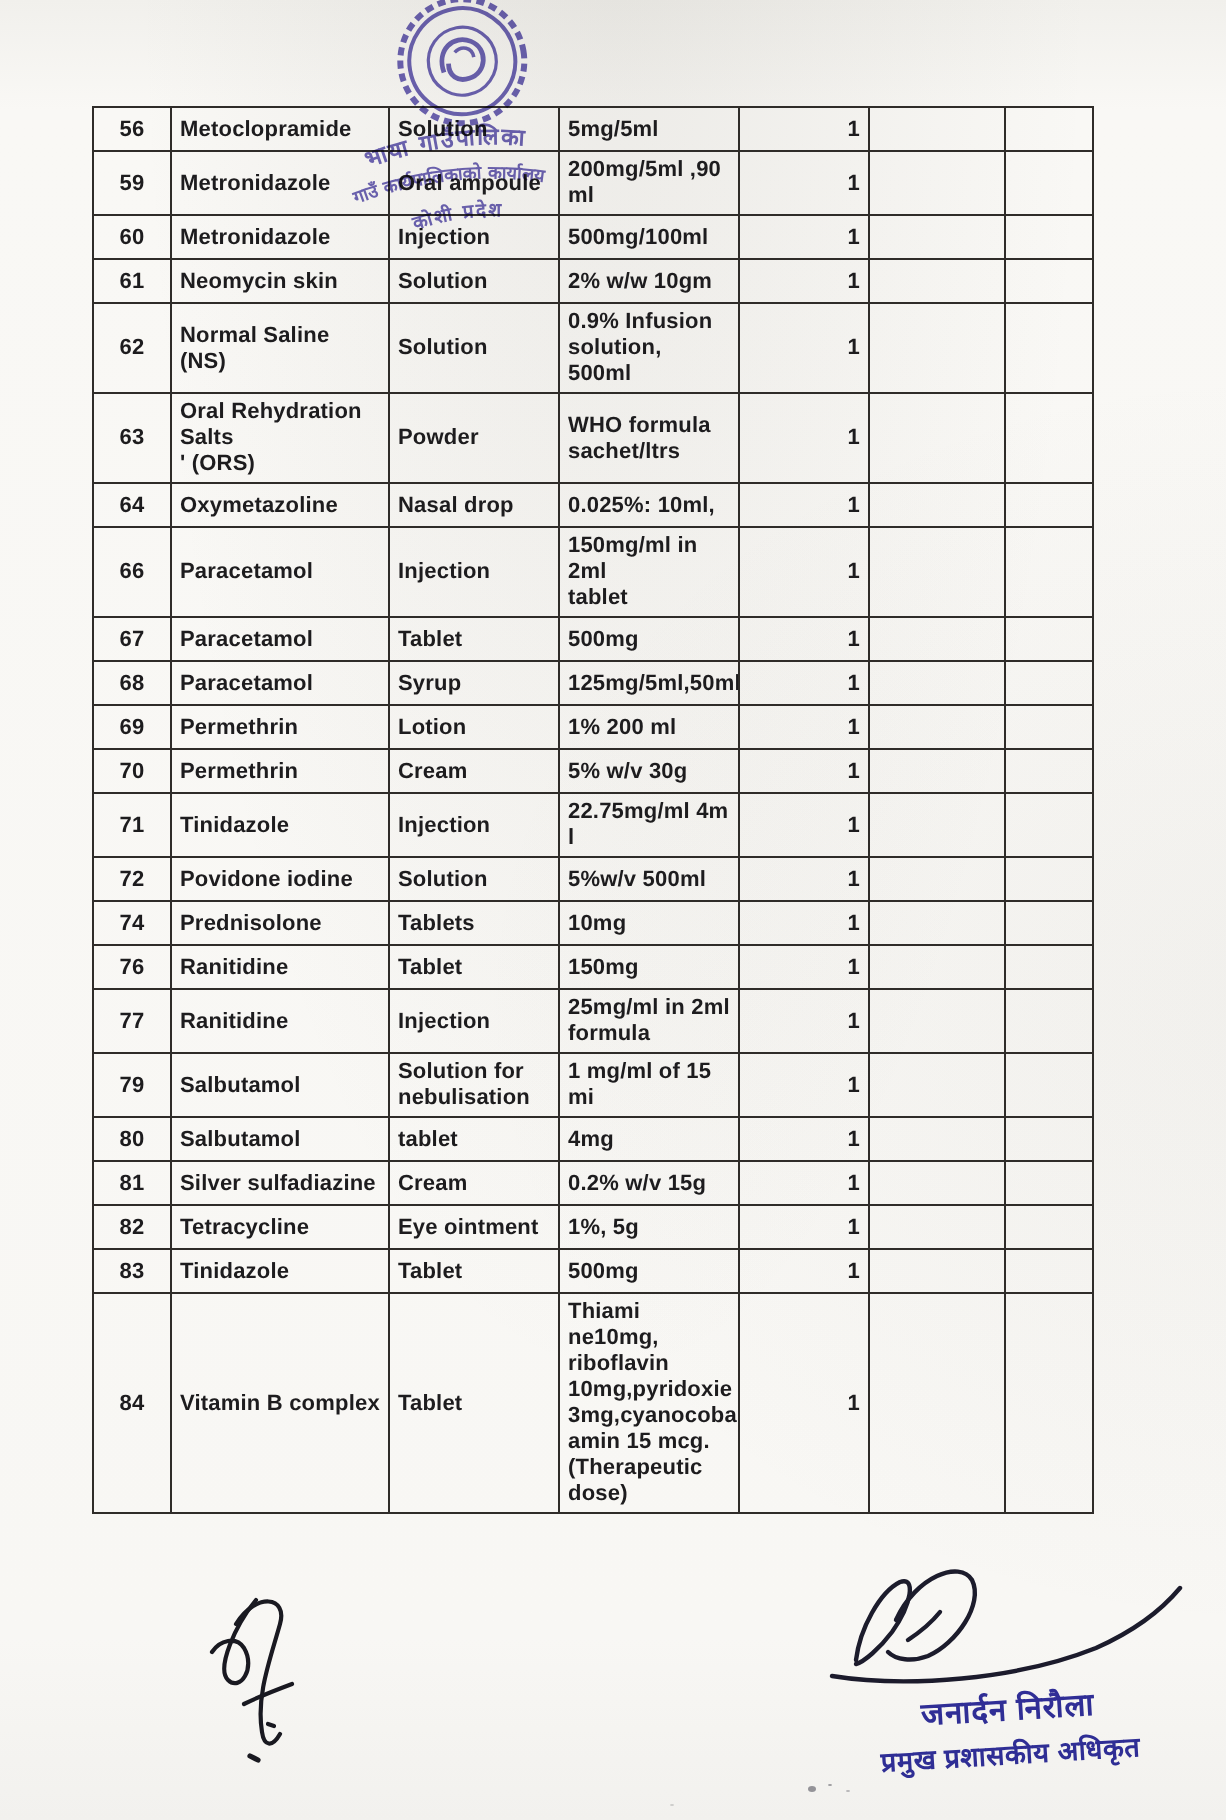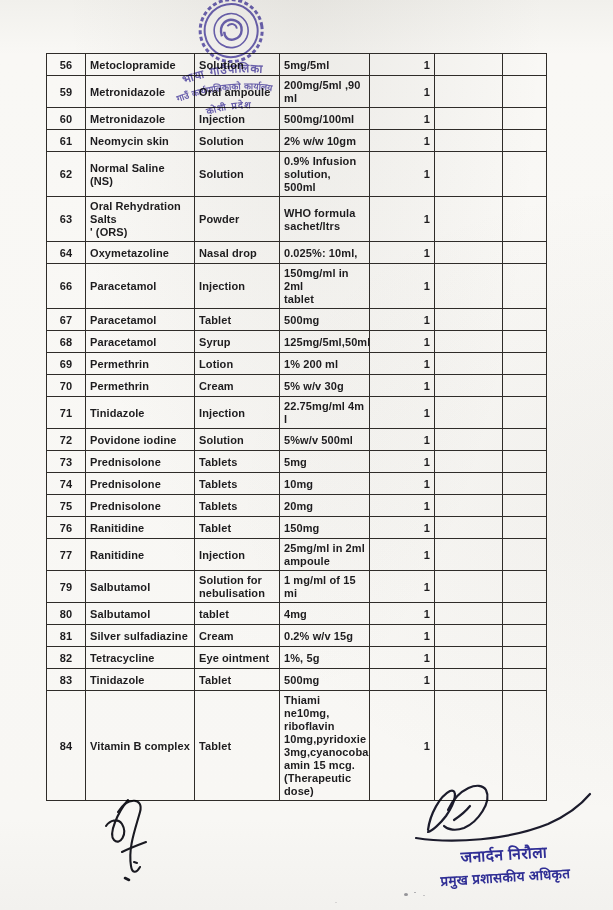--- a/index.html
+++ b/index.html
@@ -197,61 +197,43 @@
         <tr>
           <td class="c-sn">72</td>
           <td class="c-name">Povidone iodine</td>
           <td class="c-form">Solution</td>
           <td class="c-strength">5%w/v 500ml</td>
           <td class="c-qty">1</td>
           <td class="c-blank"></td>
           <td class="c-blank"></td>
         </tr>
         <tr>
-          <td class="c-sn">73</td>
-          <td class="c-name">Prednisolone</td>
-          <td class="c-form">Tablets</td>
-          <td class="c-strength">5mg</td>
-          <td class="c-qty">1</td>
-          <td class="c-blank"></td>
-          <td class="c-blank"></td>
-        </tr>
-        <tr>
           <td class="c-sn">74</td>
           <td class="c-name">Prednisolone</td>
           <td class="c-form">Tablets</td>
           <td class="c-strength">10mg</td>
           <td class="c-qty">1</td>
           <td class="c-blank"></td>
           <td class="c-blank"></td>
         </tr>
         <tr>
-          <td class="c-sn">75</td>
-          <td class="c-name">Prednisolone</td>
-          <td class="c-form">Tablets</td>
-          <td class="c-strength">20mg</td>
-          <td class="c-qty">1</td>
-          <td class="c-blank"></td>
-          <td class="c-blank"></td>
-        </tr>
-        <tr>
           <td class="c-sn">76</td>
           <td class="c-name">Ranitidine</td>
           <td class="c-form">Tablet</td>
           <td class="c-strength">150mg</td>
           <td class="c-qty">1</td>
           <td class="c-blank"></td>
           <td class="c-blank"></td>
         </tr>
         <tr>
           <td class="c-sn">77</td>
           <td class="c-name">Ranitidine</td>
           <td class="c-form">Injection</td>
           <td class="c-strength">25mg/ml in 2ml
-ampoule</td>
+formula</td>
           <td class="c-qty">1</td>
           <td class="c-blank"></td>
           <td class="c-blank"></td>
         </tr>
         <tr>
           <td class="c-sn">79</td>
           <td class="c-name">Salbutamol</td>
           <td class="c-form">Solution for
 nebulisation</td>
           <td class="c-strength">1 mg/ml of 15 mi</td>

